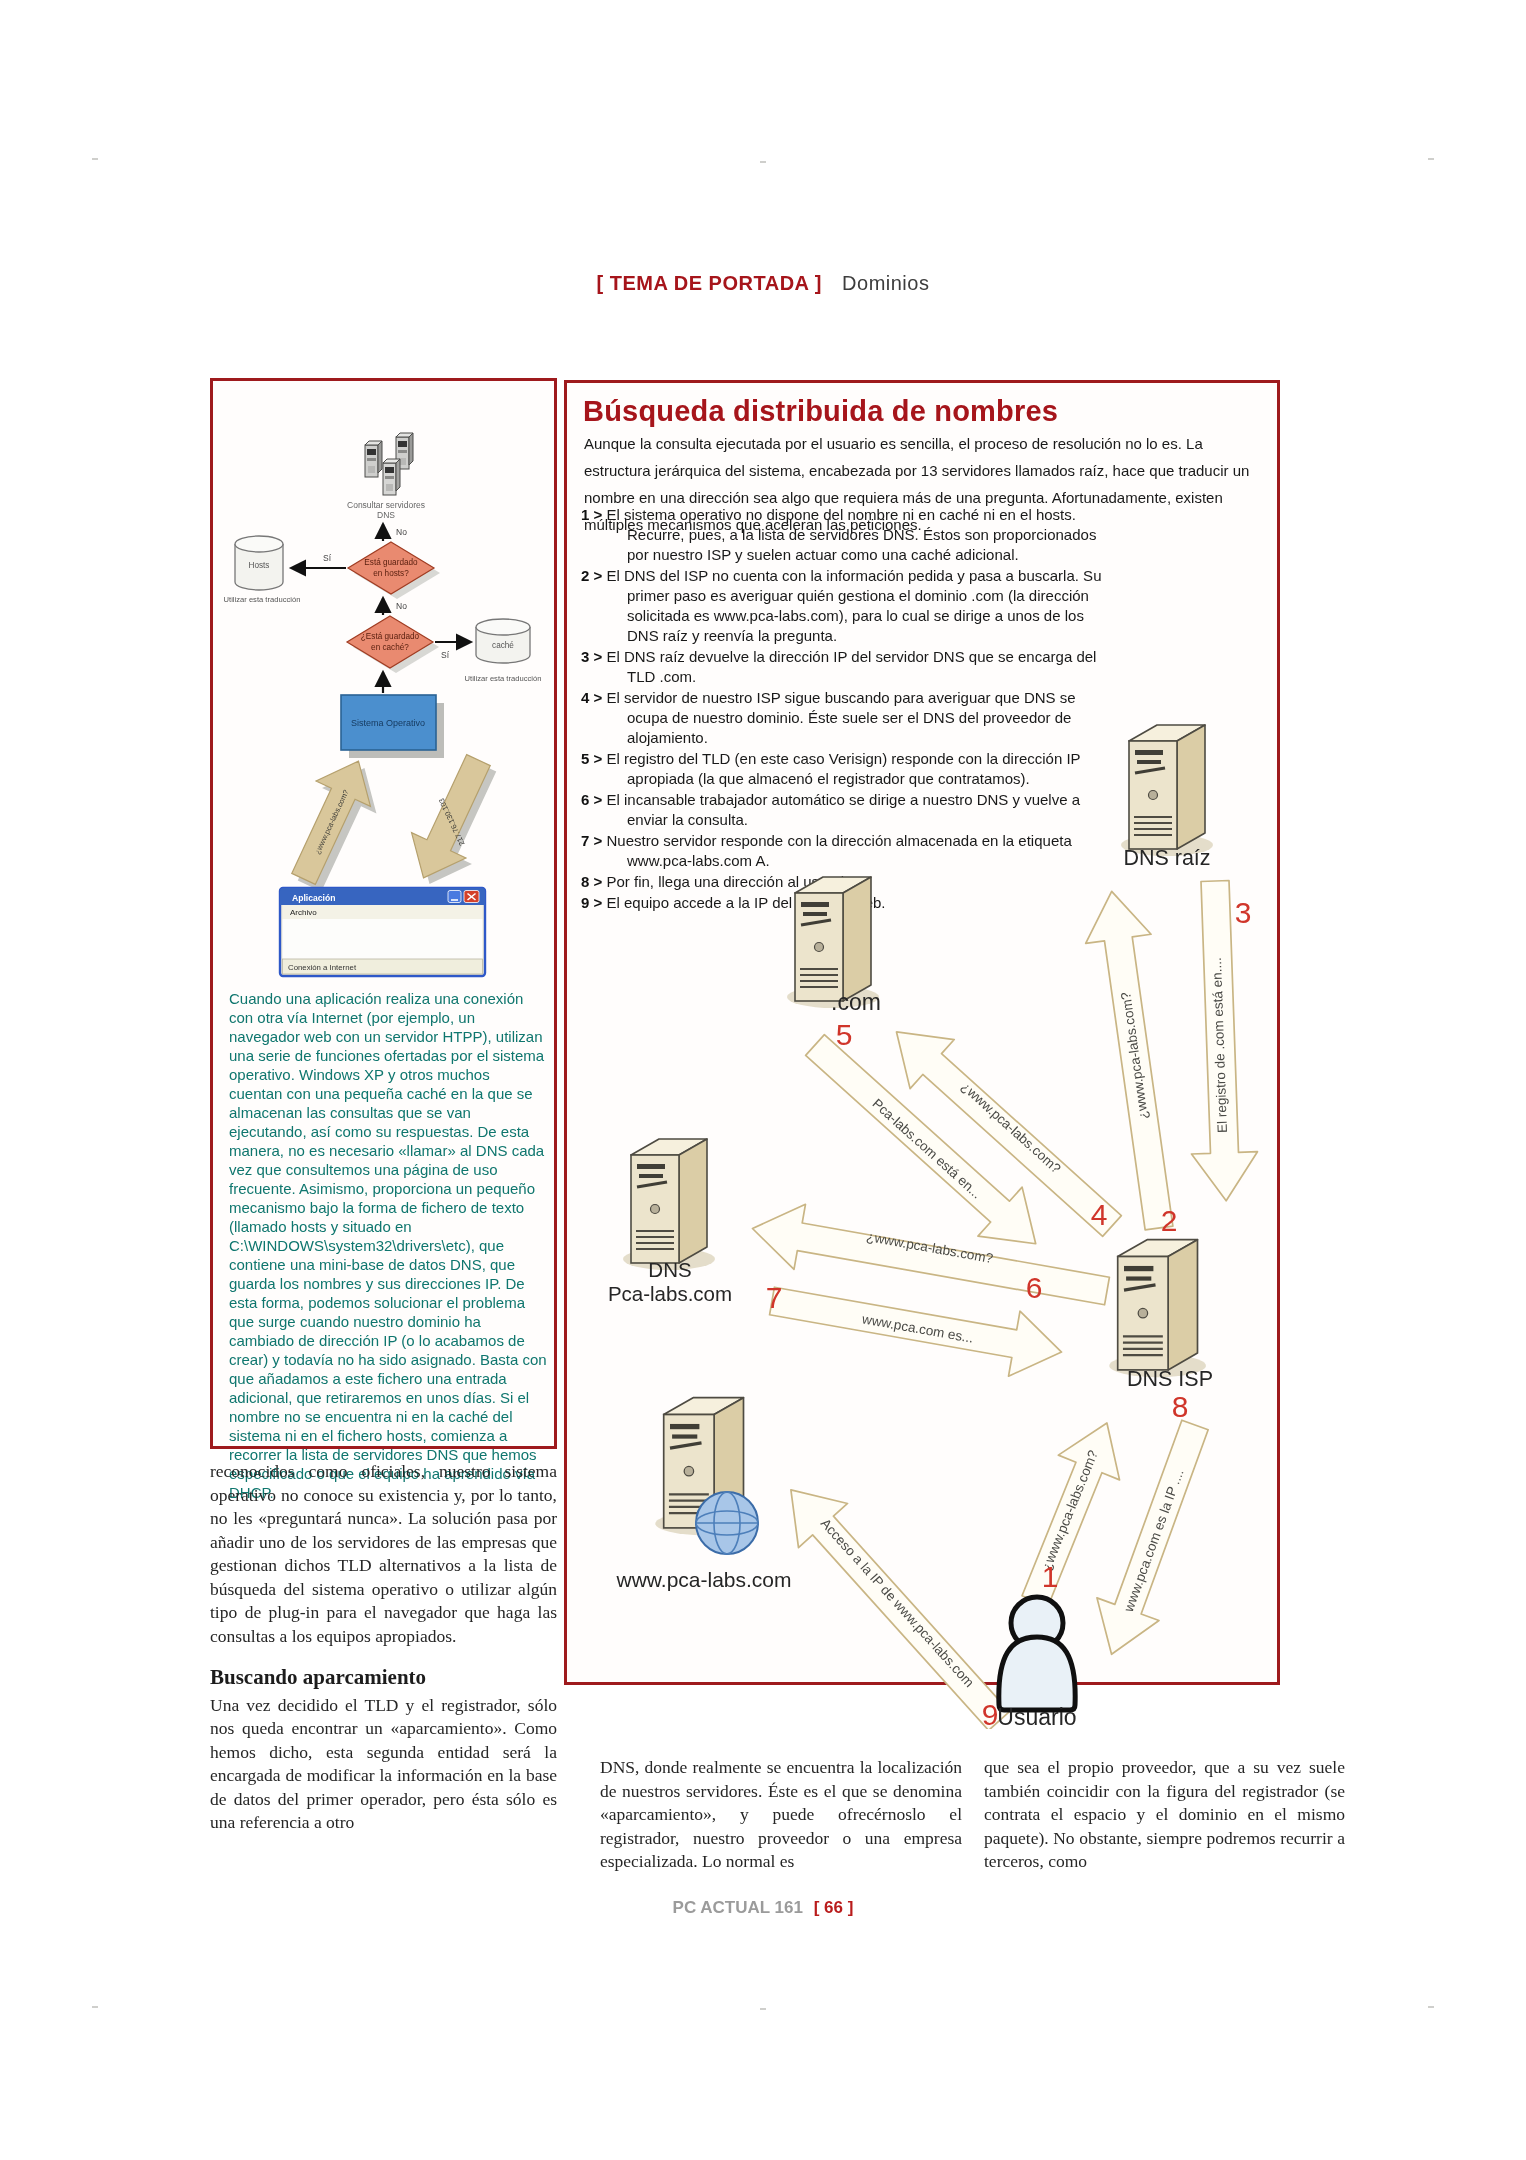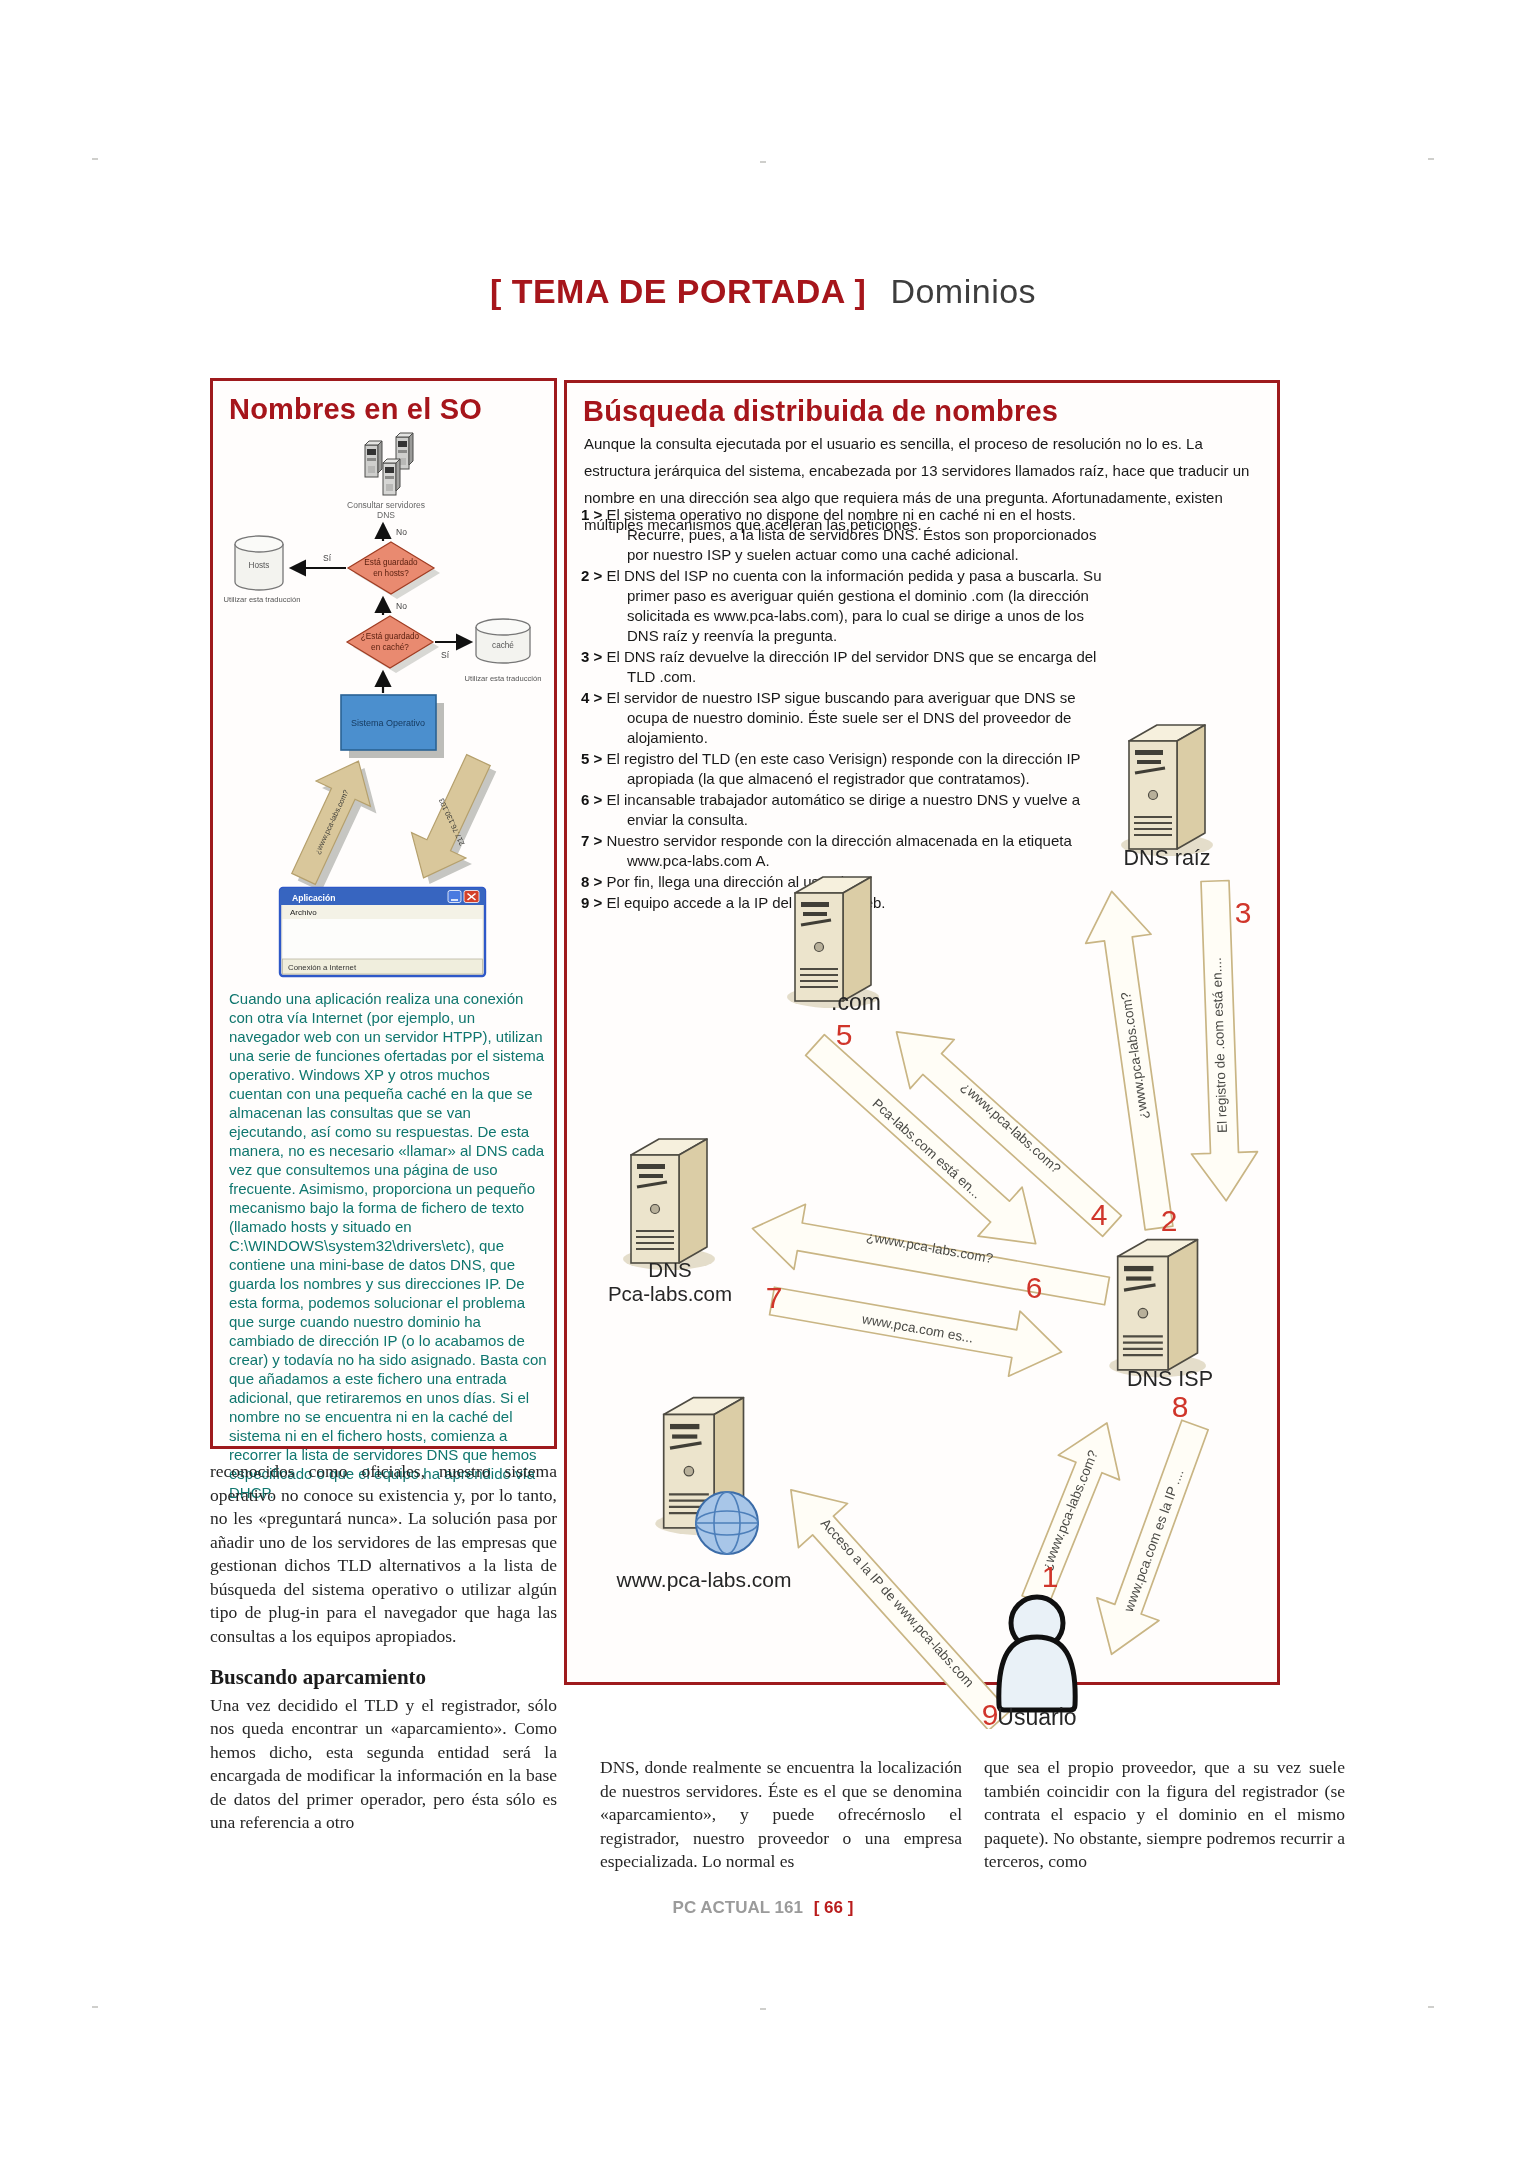--- a/index.html
+++ b/index.html
@@ -1,21 +1,21 @@
 <!DOCTYPE html>
 <html><head>
 <meta charset="utf-8">
 <style>
   html,body{margin:0;padding:0;background:#e8e8e8;}
   .page{position:relative;width:1526px;height:2160px;background:#ffffff;
         font-family:"Liberation Sans",sans-serif;overflow:hidden;}
   .crop{position:absolute;width:6px;height:2px;background:#cfcfcc;}
   
   .header{position:absolute;top:272px;left:0;width:100%;text-align:center;
-          font-size:34px;letter-spacing:.5px;}
+          font-size:20px;letter-spacing:.5px;}
   .header .tag{color:#a6151b;font-weight:bold;}
   .header .section{color:#3d3d3d;margin-left:14px;}
   
   .redbox{position:absolute;border:3px solid #9e1a1d;background:#fffdfc;box-sizing:border-box;}
   .leftbox{left:210px;top:378px;width:347px;height:1071px;}
   .rightbox{left:564px;top:380px;width:716px;height:1305px;}
   .boxtitle{margin:0;padding:12px 16px 0 16px;font-size:29px;font-weight:bold;color:#a6151b;
             letter-spacing:.2px;}
   .boxbody{position:absolute;left:16px;top:608px;width:318px;margin:0;
            font-size:15px;line-height:19px;color:#0f766e;}
@@ -55,21 +55,20 @@
   <div class="crop" style="left:92px;top:2006px;"></div>
   <div class="crop" style="left:760px;top:2008px;"></div>
   <div class="crop" style="left:1428px;top:2006px;"></div>
 
   <div class="header">
     <span class="tag">[ TEMA DE PORTADA ]</span>
     <span class="section">Dominios</span>
   </div>
 
   <div class="redbox leftbox">
-    <h2 class="boxtitle">Nombres en el SO</h2>
 
     <svg class="fc" width="347" height="560" viewBox="0 0 347 560">
       <defs>
         <marker id="ah" markerWidth="9" markerHeight="9" refX="7" refY="4" orient="auto">
           <path d="M0,0 L8,4 L0,8 Z" fill="#111"></path>
         </marker>
       </defs>
 
       <g>
         <g transform="translate(152,10)">

